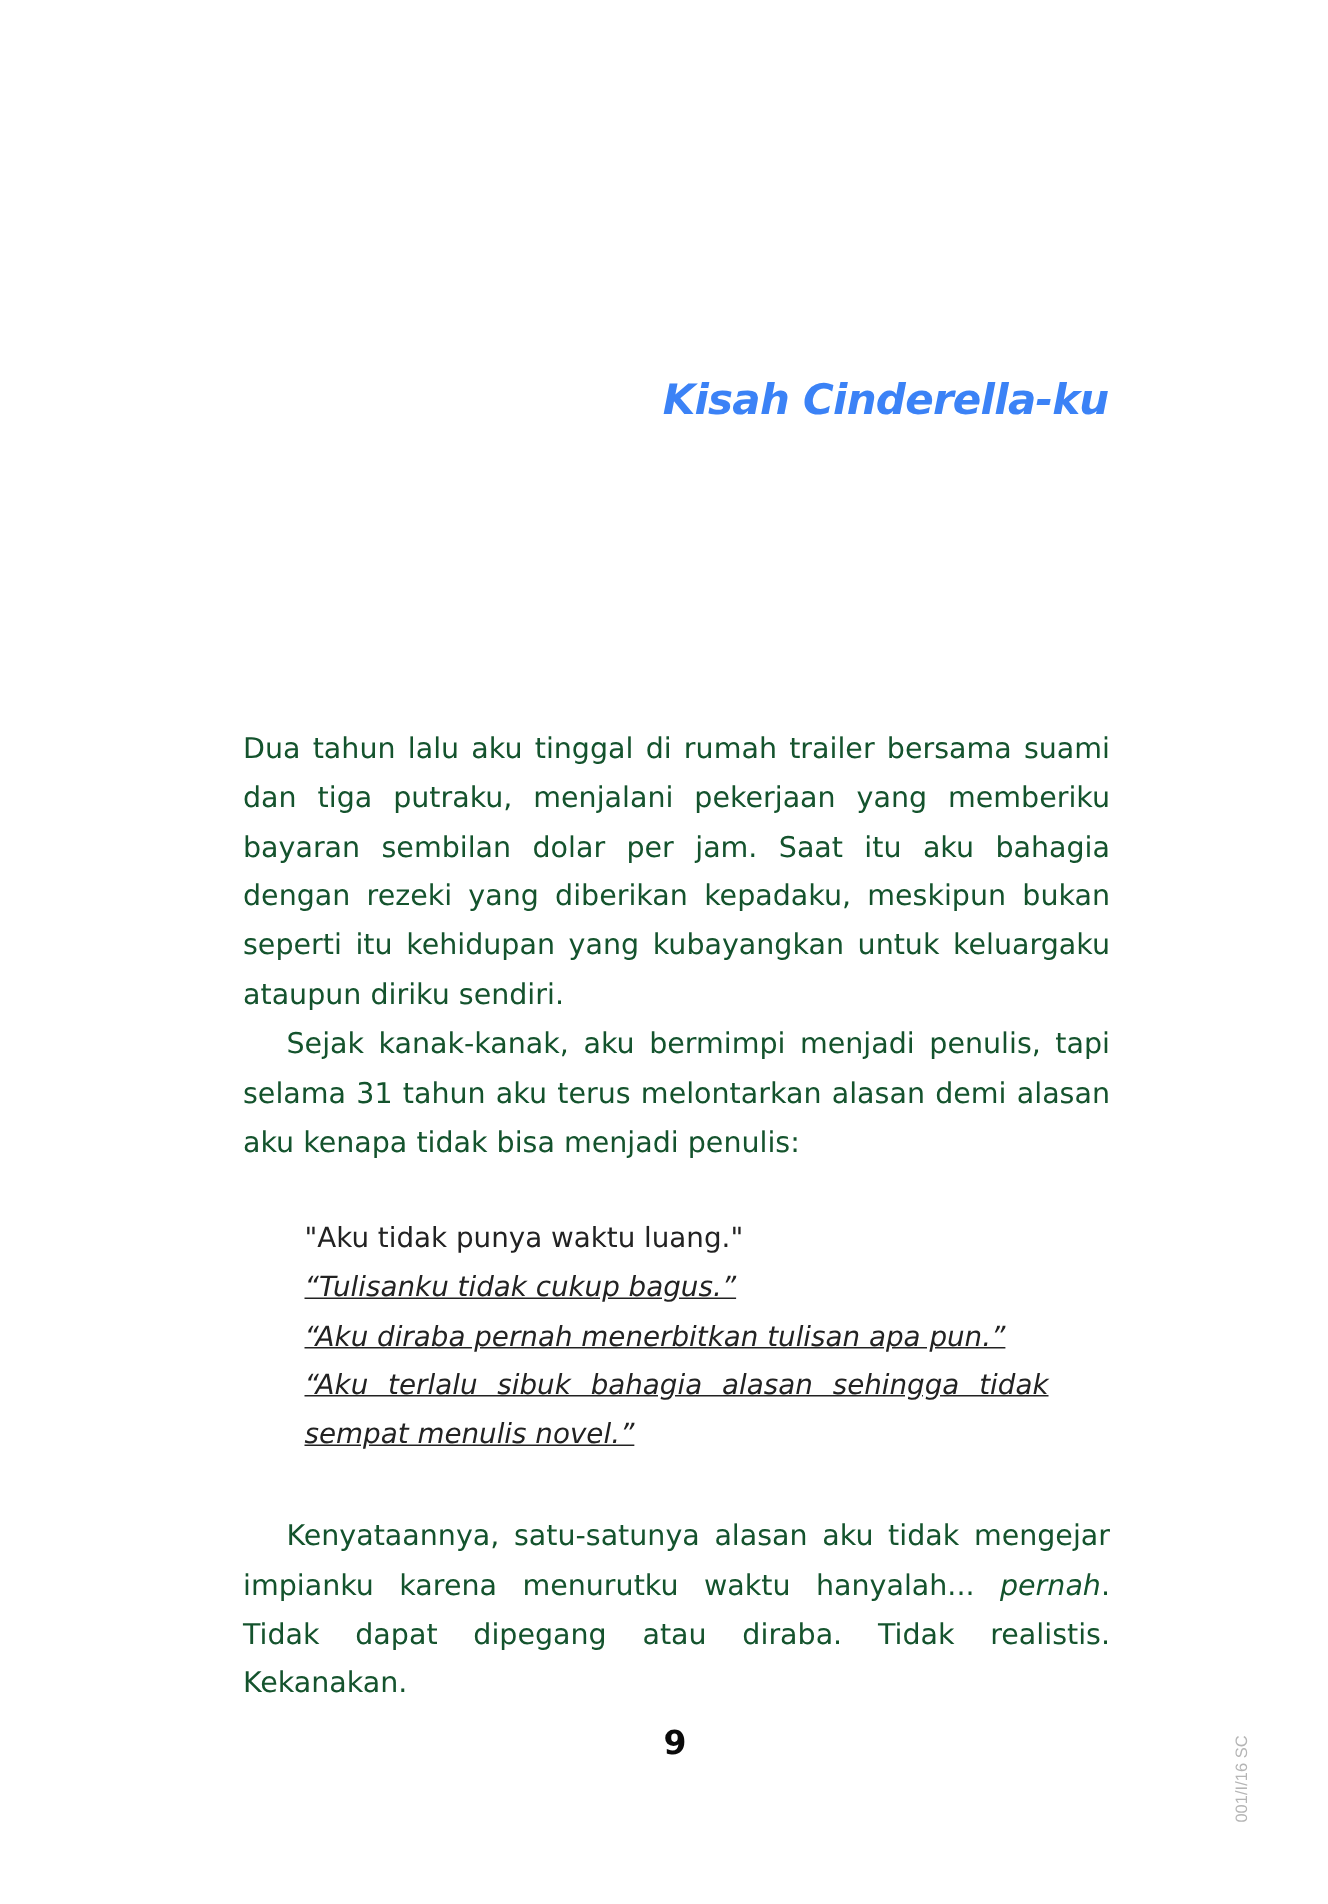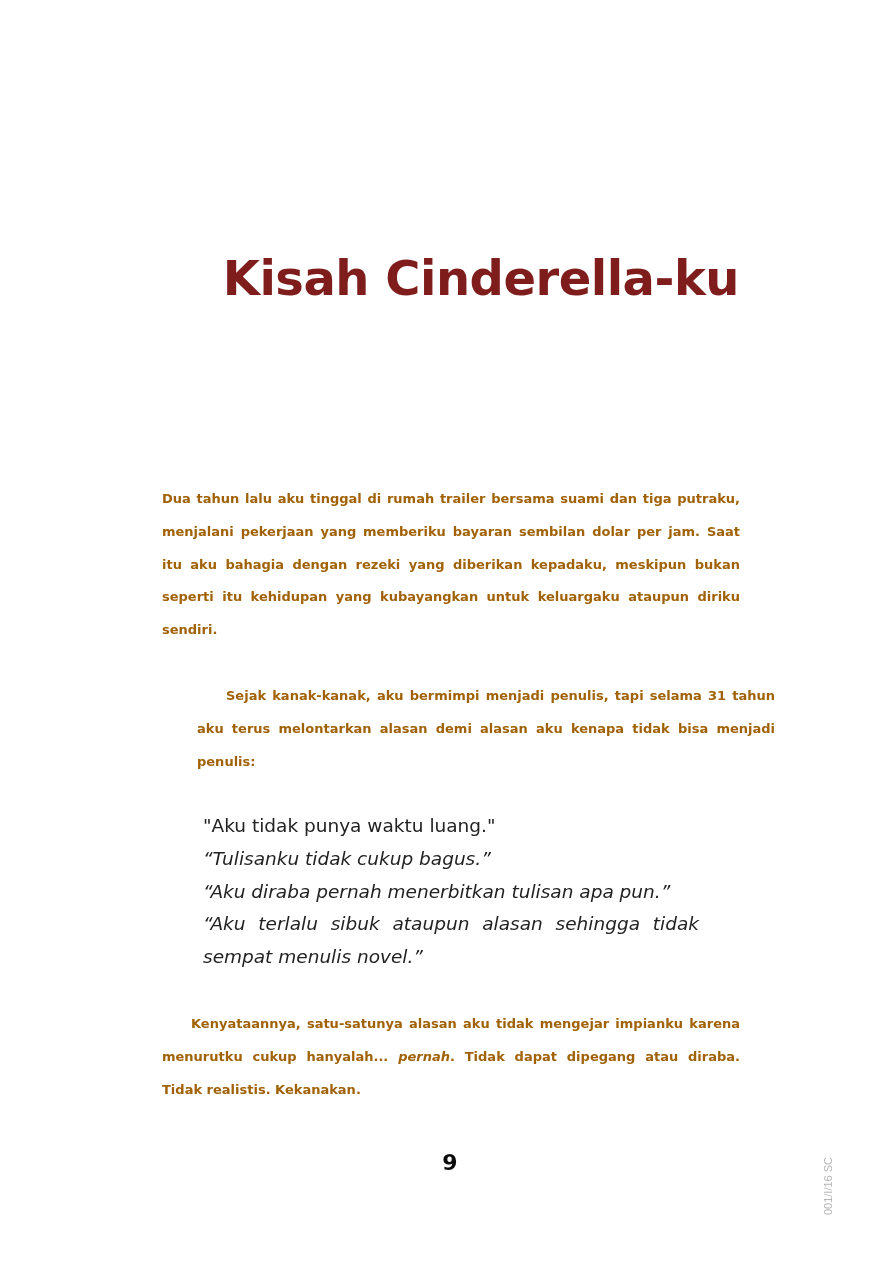--- a/index.html
+++ b/index.html
@@ -21,42 +21,43 @@
       width: 885px;
       height: 1269px;
     }
     .chapter-title {
       position: absolute;
       right: 146px;
       top: 250px;
       margin: 0;
       font-family: "DejaVu Sans", sans-serif;
       font-weight: bold;
-      font-size: 48px;
+      font-size: 28px;
       letter-spacing: -0.5px;
-      color: #7f1d1d;
+      color: #3b82f6;
       white-space: nowrap;
+      font-style: italic;
     }
     .body-text {
       position: absolute;
       left: 162px;
       width: 578px;
       font-family: "DejaVu Sans", sans-serif;
-      font-size: 13px;
+      font-size: 19px;
       line-height: 32.8px;
-      font-weight: 700;
-      color: #a16207;
+      font-weight: 400;
+      color: #14532d;
       text-align: justify;
       margin: 0;
     }
     .body-text .indent {
       text-indent: 29px;
     }
     .p1 { top: 483px; }
-    .p2 { top: 680px; margin-left: 35px; }
+    .p2 { top: 680px; }
     .p3 { top: 1008px; }
     .body-text p {
       margin: 0;
     }
     .quotes {
       position: absolute;
       left: 203px;
       top: 810px;
       width: 496px;
       font-family: "DejaVu Sans", sans-serif;
@@ -66,20 +67,21 @@
       margin: 0;
       padding: 0;
       list-style: none;
     }
     .quotes li {
       text-align: justify;
       text-align-last: left;
     }
     .quotes li.italic {
       font-style: italic;
+      text-decoration: underline;
     }
     .page-number {
       position: absolute;
       left: 0;
       width: 900px;
       top: 1150px;
       text-align: center;
       font-family: "DejaVu Sans", sans-serif;
       font-weight: bold;
       font-size: 22px;
@@ -112,24 +114,24 @@
   </div>
 
   <div class="body-text p2">
     <p class="indent">Sejak kanak-kanak, aku bermimpi menjadi penulis, tapi selama 31 tahun aku terus melontarkan alasan demi alasan aku kenapa tidak bisa menjadi penulis:</p>
   </div>
 
   <ul class="quotes">
     <li>"Aku tidak punya waktu luang."</li>
     <li class="italic">“Tulisanku tidak cukup bagus.”</li>
     <li class="italic">“Aku diraba pernah menerbitkan tulisan apa pun.”</li>
-    <li class="italic">“Aku terlalu sibuk ataupun alasan sehingga tidak sempat menulis novel.”</li>
+    <li class="italic">“Aku terlalu sibuk bahagia alasan sehingga tidak sempat menulis novel.”</li>
   </ul>
 
   <div class="body-text p3">
-    <p class="indent"><span>Kenyataannya, satu-satunya alasan aku tidak mengejar impianku karena menurutku cukup hanyalah... </span><em>pernah</em><span>. Tidak dapat dipegang atau diraba. Tidak realistis. Kekanakan.</span></p>
+    <p class="indent"><span>Kenyataannya, satu-satunya alasan aku tidak mengejar impianku karena menurutku waktu hanyalah... </span><em>pernah</em><span>. Tidak dapat dipegang atau diraba. Tidak realistis. Kekanakan.</span></p>
   </div>
 
   <div class="page-number">9</div>
 
   <div class="print-code">001/I/16 SC</div>
 
 </div>
 
 </body></html>

